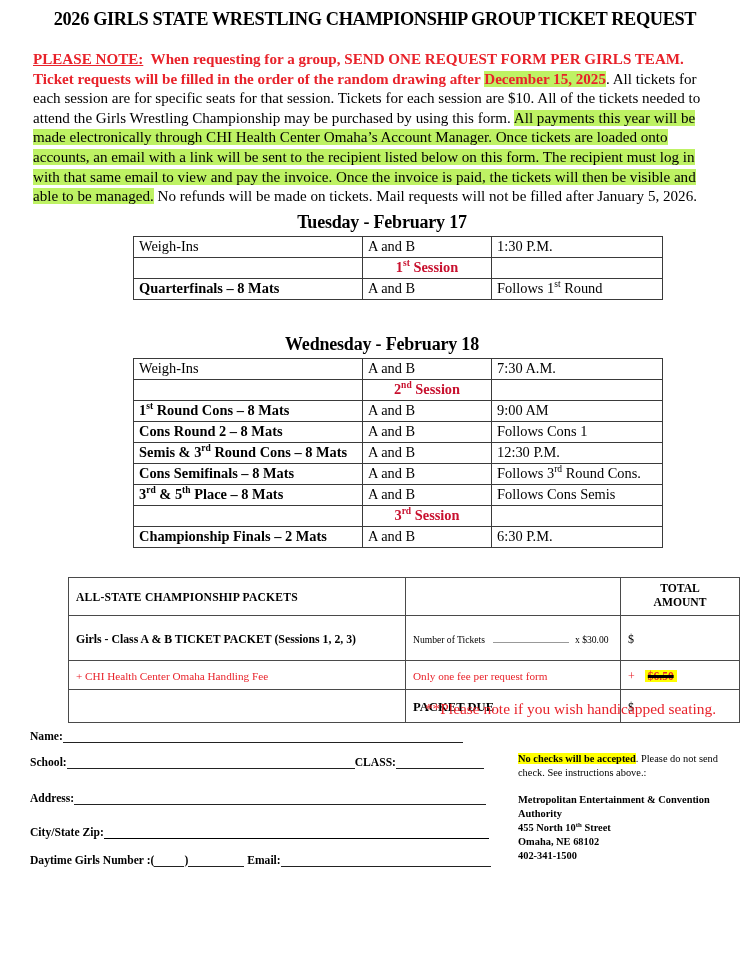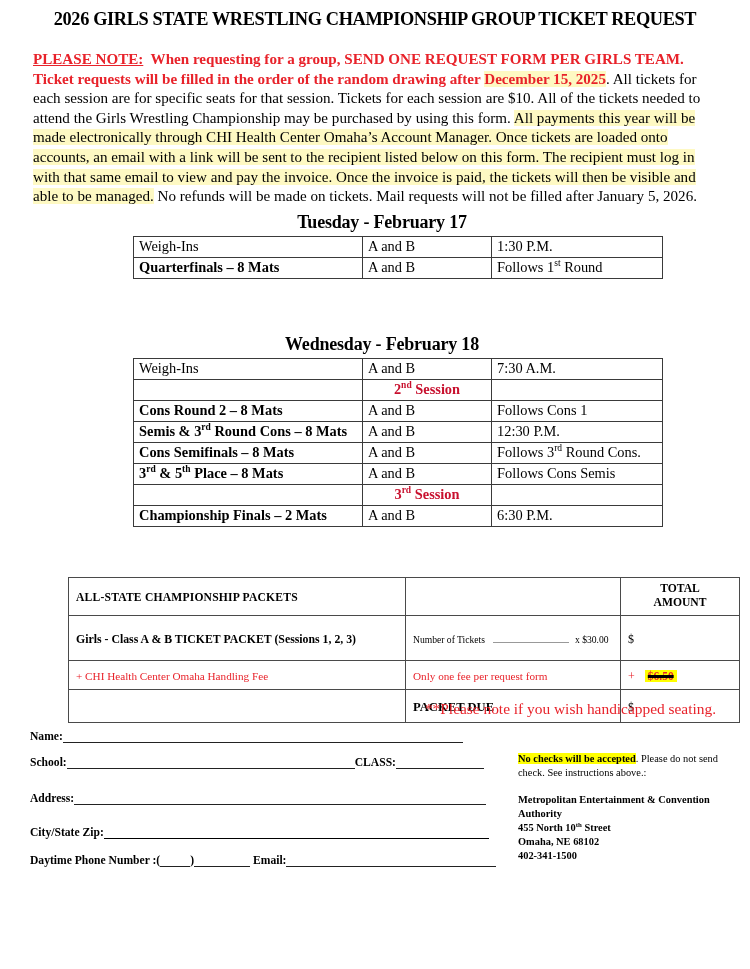--- a/index.html
+++ b/index.html
@@ -43,21 +43,21 @@
     position: absolute;
     top: 50px;
     left: 33px;
     width: 685px;
     font-size: 15.1px;
     line-height: 1.30;
     text-align: left;
   }
   .redb { color: #e8222a; font-weight: bold; }
   .u { text-decoration: underline; text-align: center; }
-  .hl { background: #fef9c3; }
+  .hl { background: #bef264; }
 
   
   .day-heading {
     text-align: center;
     font-weight: bold;
     font-size: 18px;
     letter-spacing: -0.2px;
   }
 
   
@@ -213,20 +213,25 @@
   <div class="sched-wrap tuesday">
     <div class="day-heading">Tuesday - February 17</div>
     <table class="sched">
       <tbody>
         <tr>
           <td class="c1">Weigh-Ins</td>
           <td class="c2">A and B</td>
           <td class="c3">1:30 P.M.</td>
         </tr>
         <tr>
+          <td class="c1"></td>
+          <td class="c2 sess"><span>1</span><sup>st</sup> Session</td>
+          <td class="c3"></td>
+        </tr>
+        <tr>
           <td class="c1 evt">Quarterfinals – 8 Mats</td>
           <td class="c2">A and B</td>
           <td class="c3"><span>Follows </span><span>1</span><sup>st</sup><span> Round</span></td>
         </tr>
       </tbody>
     </table>
   </div>
 
   <div class="sched-wrap wednesday">
     <div class="day-heading">Wednesday - February 18</div>
@@ -236,20 +241,25 @@
           <td class="c1">Weigh-Ins</td>
           <td class="c2">A and B</td>
           <td class="c3">7:30 A.M.</td>
         </tr>
         <tr>
           <td class="c1"></td>
           <td class="c2 sess"><span>2</span><sup>nd</sup> Session</td>
           <td class="c3"></td>
         </tr>
         <tr>
+          <td class="c1 evt"><span>1</span><sup>st</sup><span> Round Cons – 8 Mats</span></td>
+          <td class="c2">A and B</td>
+          <td class="c3">9:00 AM</td>
+        </tr>
+        <tr>
           <td class="c1 evt">Cons Round 2 – 8 Mats</td>
           <td class="c2">A and B</td>
           <td class="c3">Follows Cons 1</td>
         </tr>
         <tr>
           <td class="c1 evt"><span>Semis &amp; 3</span><sup>rd</sup><span> Round Cons – 8 Mats</span></td>
           <td class="c2">A and B</td>
           <td class="c3">12:30 P.M.</td>
         </tr>
         <tr>
@@ -332,21 +342,21 @@
     <div class="frow" style="top:26px;">
       <span class="flabel">School:</span><span class="fline" style="width:288px;"></span><span class="flabel">CLASS:</span><span class="fline" style="width:88px;"></span>
     </div>
     <div class="frow" style="top:62px;">
       <span class="flabel">Address:</span><span class="fline" style="width:412px;"></span>
     </div>
     <div class="frow" style="top:96px;">
       <span class="flabel">City/State Zip:</span><span class="fline thick" style="width:385px;"></span>
     </div>
     <div class="frow" style="top:124px;">
-      <span class="flabel">Daytime Phone Number :(</span><span class="fline" style="width:30px;"></span><span class="flabel">)</span><span class="fline" style="width:56px;"></span>&nbsp;<span class="flabel">Email:</span><span class="fline" style="width:210px;"></span>
+      <span class="flabel">Daytime Girls Number :(</span><span class="fline" style="width:30px;"></span><span class="flabel">)</span><span class="fline" style="width:56px;"></span>&nbsp;<span class="flabel">Email:</span><span class="fline" style="width:210px;"></span>
     </div>
   </div>
 
   <div class="form-right">
     <div>
       <span class="nochecks">No checks will be accepted</span><span>. Please do not send check. See instructions above.:</span>
     </div>
     <div class="fr-block">
       <div>Metropolitan Entertainment &amp; Convention</div>
       <div>Authority</div>

